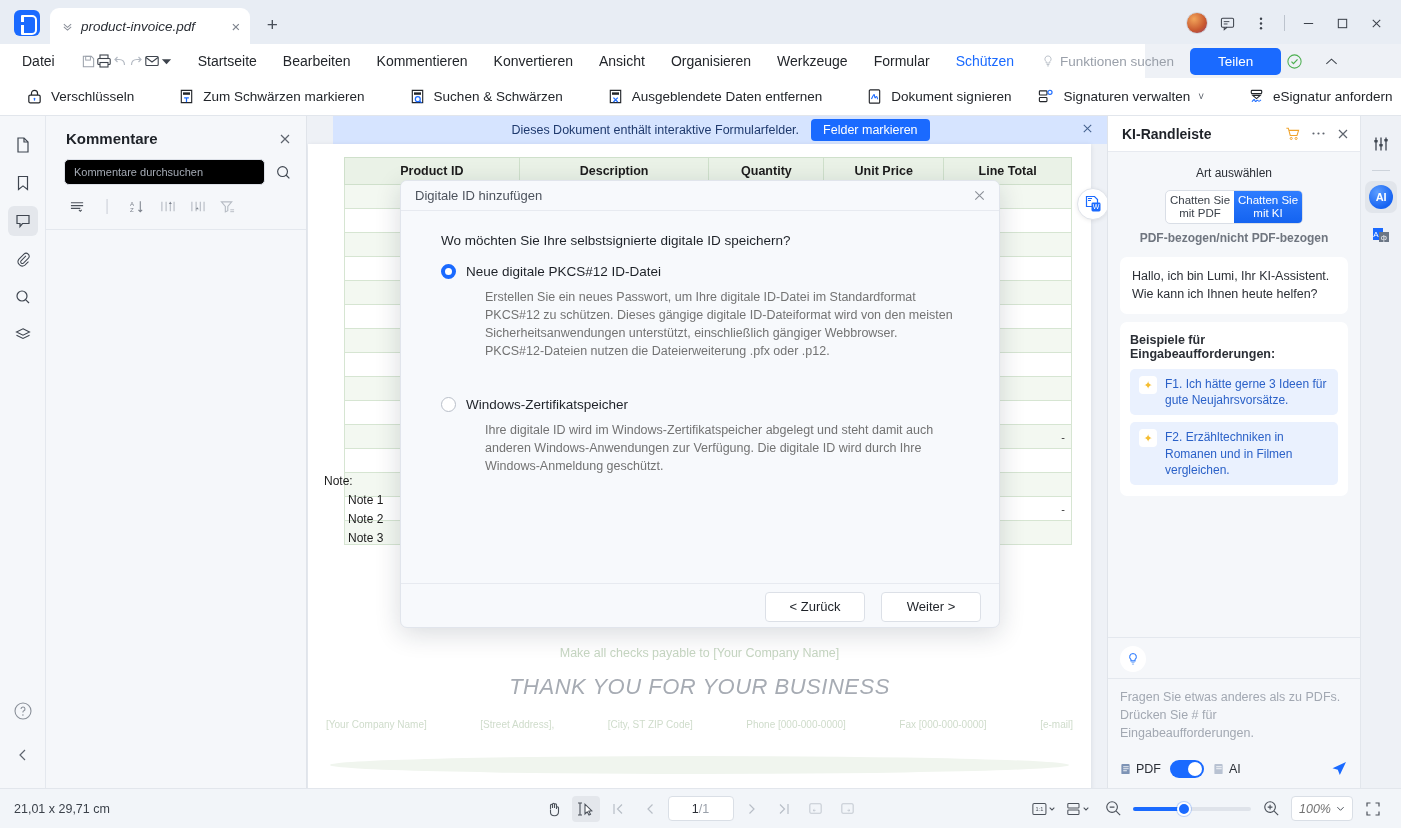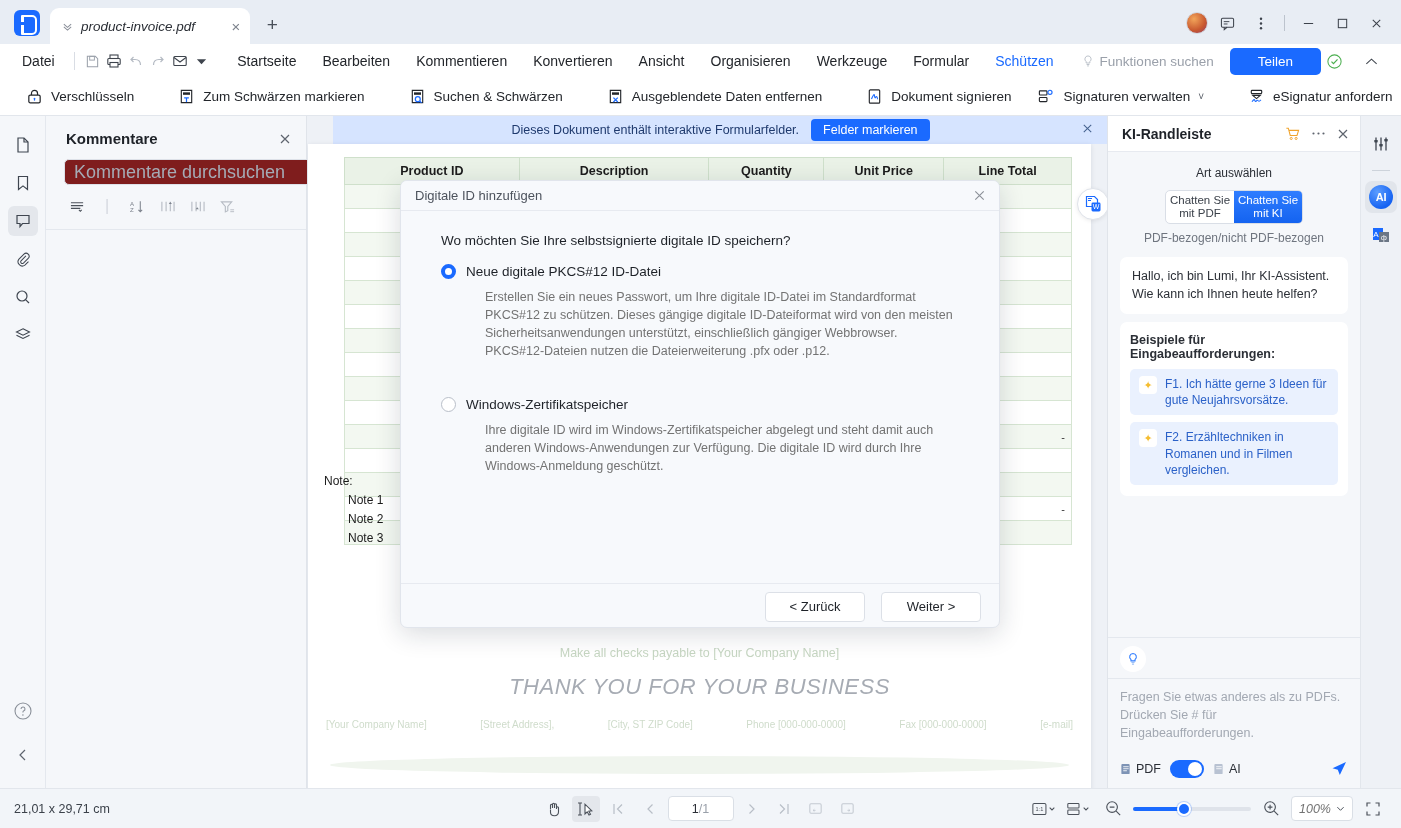--- a/index.html
+++ b/index.html
@@ -51,21 +51,21 @@
     border: 1px solid #d3d8e0;
   }
   .tb-btn {
     width: 30px; height: 26px; display: flex; align-items: center; justify-content: center;
     color: #3c424b; cursor: pointer;
   }
   .tb-sep { width: 1px; height: 16px; background: #bcc3cd; margin: 0 4px; }
 
   
   .menubar {
-    position: absolute; left: 0; top: 44px; width: 1401px; height: 34px;
+    position: absolute; left: 0; top: 44px; width: 1145px; height: 34px;
     background: #fff; display: flex; align-items: center; padding: 0 10px;
   }
   .menu-datei { font-size: 14px; color: #23262b; padding: 0 12px; cursor: pointer; }
   .vsep { width: 1px; height: 18px; background: #d9dde4; margin: 0 7px; }
   .qa { width: 27px; height: 24px; display: flex; align-items: center; justify-content: center;
         color: #7e848e; cursor: pointer; }
   .qa.enabled { color: #3e444d; }
   .menu-items { display: flex; align-items: center; gap: 0; margin-left: 12px; }
   .mi {
     font-size: 14px; color: #23262b; padding: 5px 13px; cursor: pointer; position: relative;
@@ -113,22 +113,22 @@
   
   .comments {
     position: absolute; left: 46px; top: 116px; width: 261px; height: 672px;
     background: #f5f7fa; border-right: 1px solid #e0e4ea;
   }
   .cm-head { display: flex; align-items: center; padding: 14px 14px 8px 20px; }
   .cm-title { font-size: 15px; font-weight: bold; color: #1e2228; }
   .cm-close { margin-left: auto; color: #5e646e; font-size: 15px; cursor: pointer; }
   .cm-searchrow { display: flex; align-items: center; gap: 10px; padding: 4px 14px 0 18px; }
   .cm-search {
-    flex: 1; height: 26px; border: 1px solid #dde1e8; border-radius: 5px; background: #7f1d1d;
-    font-size: 18px; color: #9aa0aa; padding: 0 9px; font-family: inherit; outline: none;
+    flex: 1; height: 26px; border: 1px solid #dde1e8; border-radius: 5px; background: #000000;
+    font-size: 11px; color: #9aa0aa; padding: 0 9px; font-family: inherit; outline: none;
   }
   .cm-search::placeholder { color: #a5abb5; }
   .cm-tools { display: flex; align-items: center; gap: 4px; padding: 10px 14px 12px 18px; }
   .cm-tool { width: 26px; height: 22px; display: flex; align-items: center; justify-content: center;
              color: #7d838d; cursor: pointer; }
   .cm-divider { height: 1px; background: #e4e8ee; }
   .cm-empty { display: flex; flex-direction: column; align-items: center; padding-top: 54px; }
   .cm-empty-label { font-size: 13px; color: #3e444d; margin-top: 16px; }
 
   
@@ -232,21 +232,21 @@
   .ai-kind { text-align: center; font-size: 12px; color: #2b2f36; padding: 14px 0 10px; }
   .seg {
     margin: 0 auto; width: 138px; height: 34px; border: 1px solid #d9dee6; border-radius: 5px;
     background: #fff; display: flex; overflow: hidden;
   }
   .seg div {
     flex: 1; display: flex; align-items: center; justify-content: center; text-align: center;
     font-size: 11.5px; color: #3b414a; line-height: 1.15; cursor: pointer; padding: 0 3px;
   }
   .seg div.on { background: linear-gradient(180deg,#2f7dff,#1463f0); color: #fff; }
-  .seg-cap { text-align: center; font-size: 12px; color: #6f757f; margin-top: 7px; }
+  .seg-cap { text-align: center; font-size: 12px; color: #6f757f; margin-top: 7px; font-weight: bold; }
   .bubble {
     background: #fff; border-radius: 7px; padding: 11px 12px; margin: 12px 4px 0 4px;
     font-size: 12.5px; color: #2b2f36; line-height: 1.4;
   }
   .prompts { background: #fff; border-radius: 7px; margin: 8px 4px 0 4px; padding: 11px 10px; }
   .prompts-h { font-size: 12.5px; font-weight: bold; color: #2b2f36; margin-bottom: 8px; }
   .prow {
     display: flex; gap: 8px; align-items: flex-start; background: #eaf1fe; border-radius: 5px;
     padding: 7px 9px; margin-top: 7px; cursor: pointer;
   }

